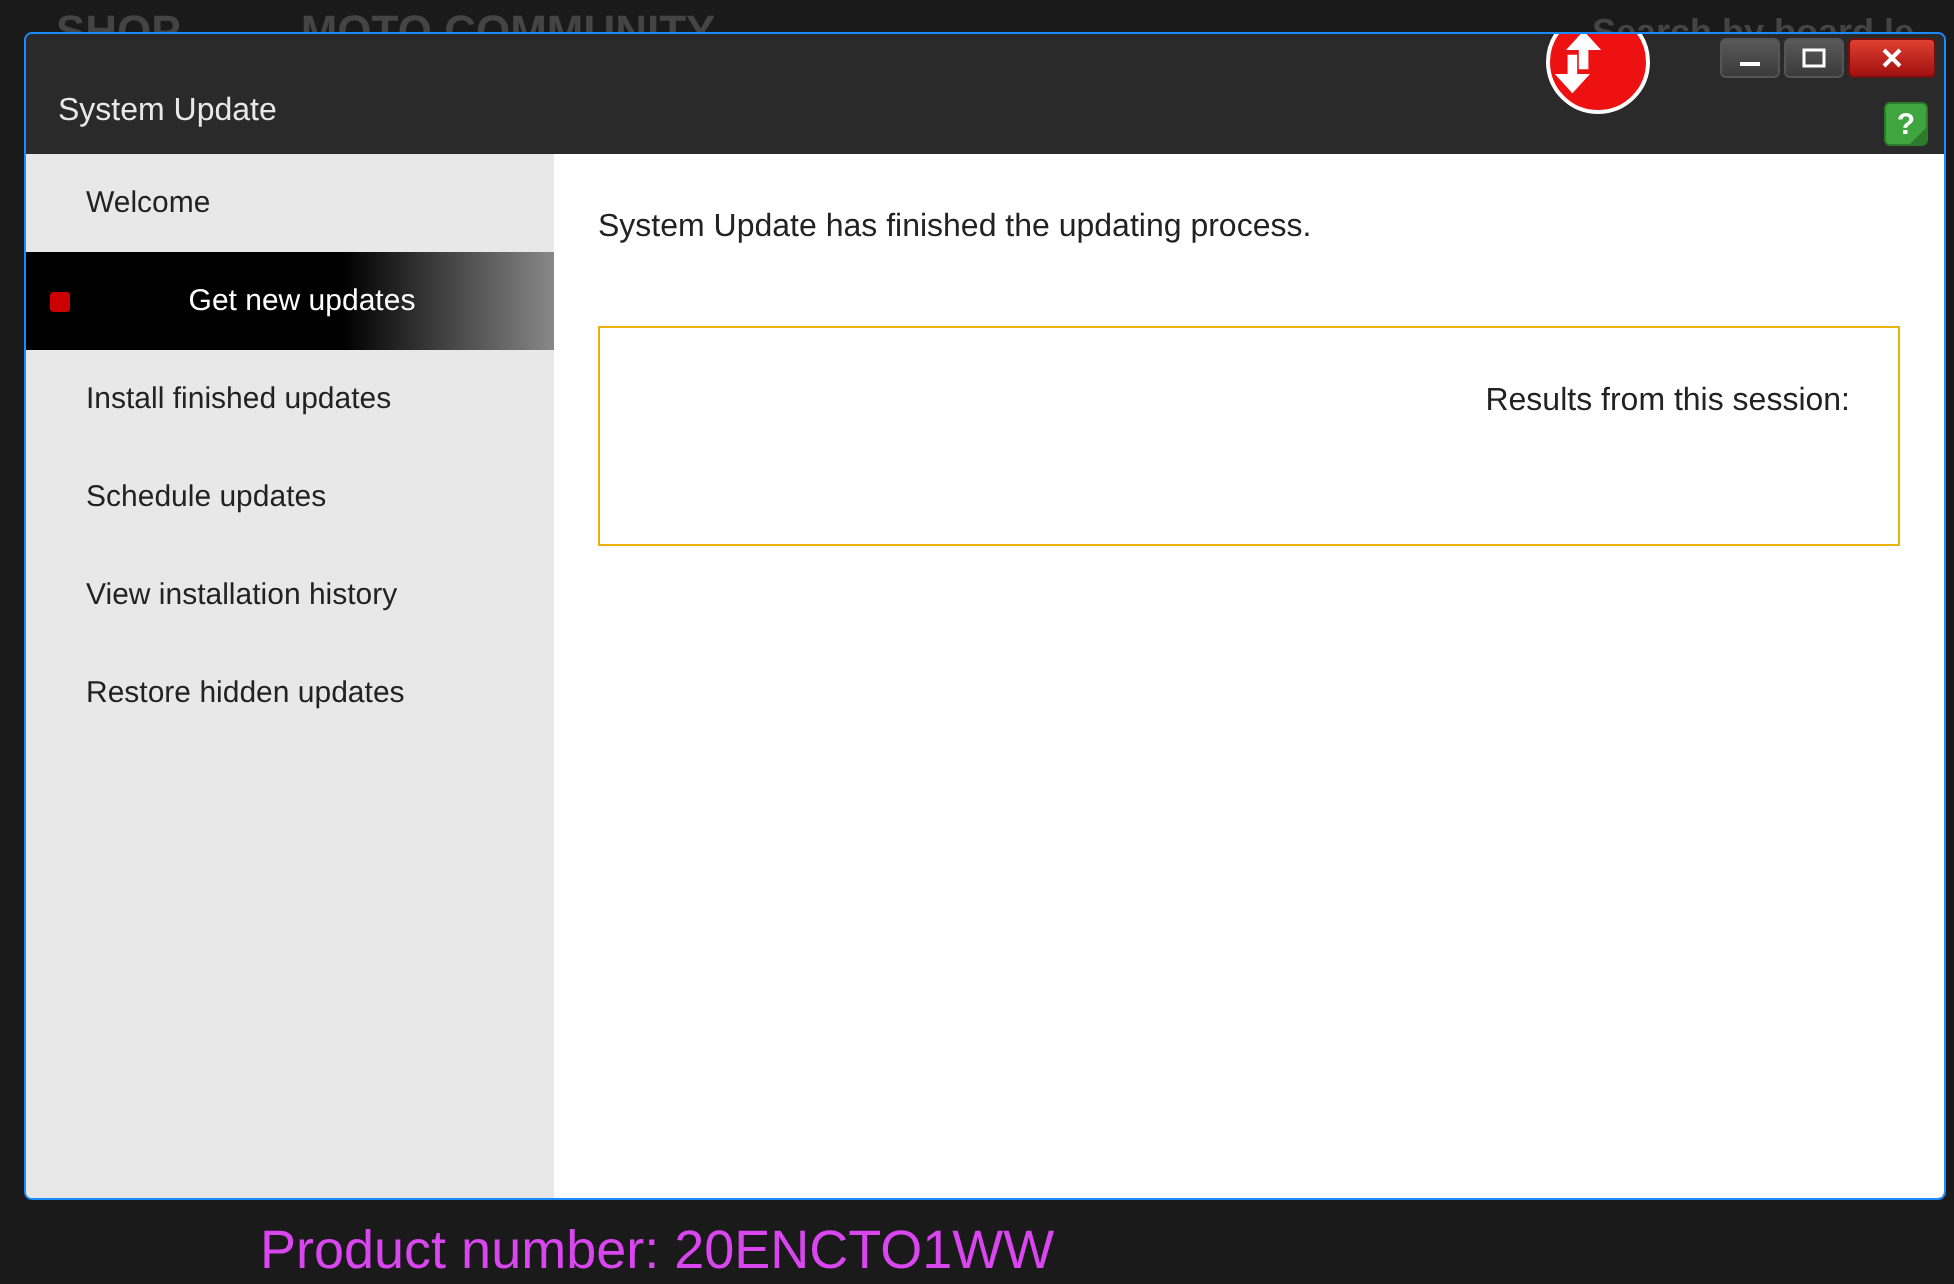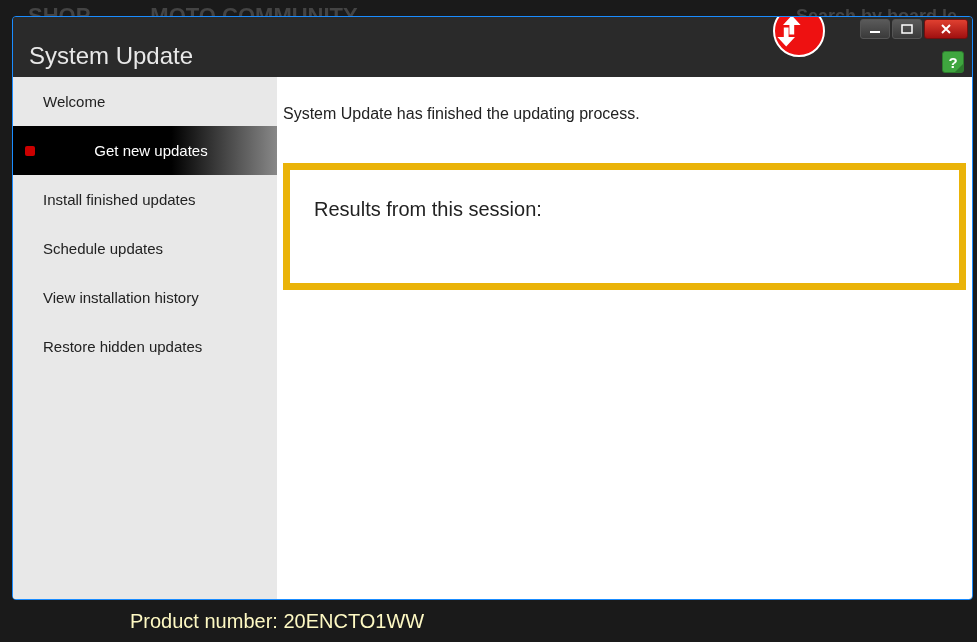--- a/index.html
+++ b/index.html
@@ -22,22 +22,22 @@
       padding-left: 28px;
       user-select: none;
       z-index: 0;
     }
     .bg-overlay .shop { margin-right: 60px; }
     .bg-overlay .moto { }
     .bg-overlay .search { margin-left: auto; margin-right: 20px; font-size: 18px; }
     .bg-bottom {
       position: absolute;
       bottom: 0; left: 0; right: 0;
-      color: #fef9c3;
-      font-size: 20px;
+      color: #d946ef;
+      font-size: 27px;
       font-weight: 500;
       padding-left: 130px;
       padding-top: 8px;
       height: 40px;
       z-index: 0;
     }
     .window {
       position: absolute;
       top: 16px;
       left: 12px;
@@ -54,21 +54,21 @@
     .titlebar {
       background: #2a2a2a;
       height: 60px;
       display: flex;
       align-items: center;
       position: relative;
       padding: 0 16px;
     }
     .titlebar-title {
       color: #e8e8e8;
-      font-size: 24px;
+      font-size: 16px;
       font-weight: 400;
       margin-top: 18px;
     }
     .window-controls {
       position: absolute;
       top: 2px;
       right: 4px;
       display: flex;
       gap: 0;
     }
@@ -154,31 +154,32 @@
       border-radius: 2px;
     }
     .side-header {
       padding: 14px 6px 14px 6px;
       color: #111;
       font-size: 16px;
       font-weight: 700;
     }
     .main {
       flex: 1;
-      padding: 28px 6px;
+      padding: 28px 22px;
       color: #222;
     }
     .status-line {
       font-size: 16px;
       margin-bottom: 40px;
     }
     .results-box {
-      border: 7px solid #eab308;
+      border: 1px solid #eab308;
       padding: 28px 24px 36px 24px;
-      font-size: 20px;
+      font-size: 16px;
+      text-align: right;
     }
     .results-box .title { margin-bottom: 26px; }
   </style>
 </head>
 <body>
 
 <div class="bg-overlay">
   <span class="shop">SHOP</span>
   <span class="moto">MOTO COMMUNITY</span>
   <span class="search">Search by board le</span>

